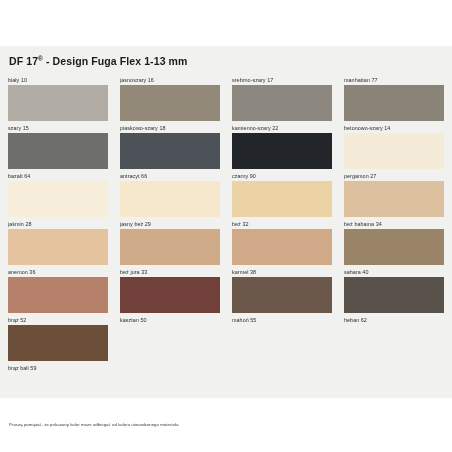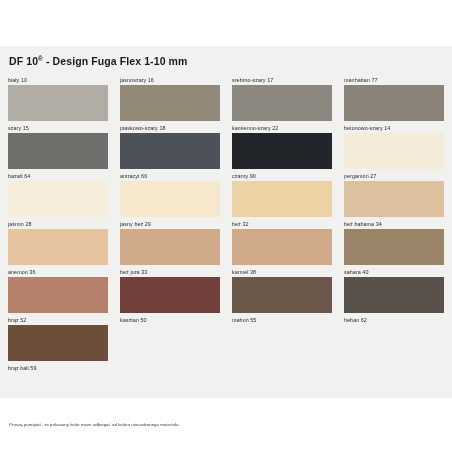--- a/index.html
+++ b/index.html
@@ -68,21 +68,21 @@
     margin-left: 1px;
     letter-spacing: 0.05px;
   }
 </style>
 </head>
 <body>
 
 <div id="sheet">
 
   <h1 id="chart-title">
-    <span>DF 10</span><sup>®</sup><span> - Design Fuga Flex 1-10 mm</span>
+    <span>DF 17</span><sup>®</sup><span> - Design Fuga Flex 1-13 mm</span>
   </h1>
 
   <div id="swatch-grid">
       <div class="swatch-cell">
         <div class="swatch-label">biały 10</div>
         <span class="swatch-chip" style="background: rgb(177, 173, 164);"></span>
       </div>
       <div class="swatch-cell">
         <div class="swatch-label">jasnoszary 16</div>
         <span class="swatch-chip" style="background: rgb(147, 137, 120);"></span>

